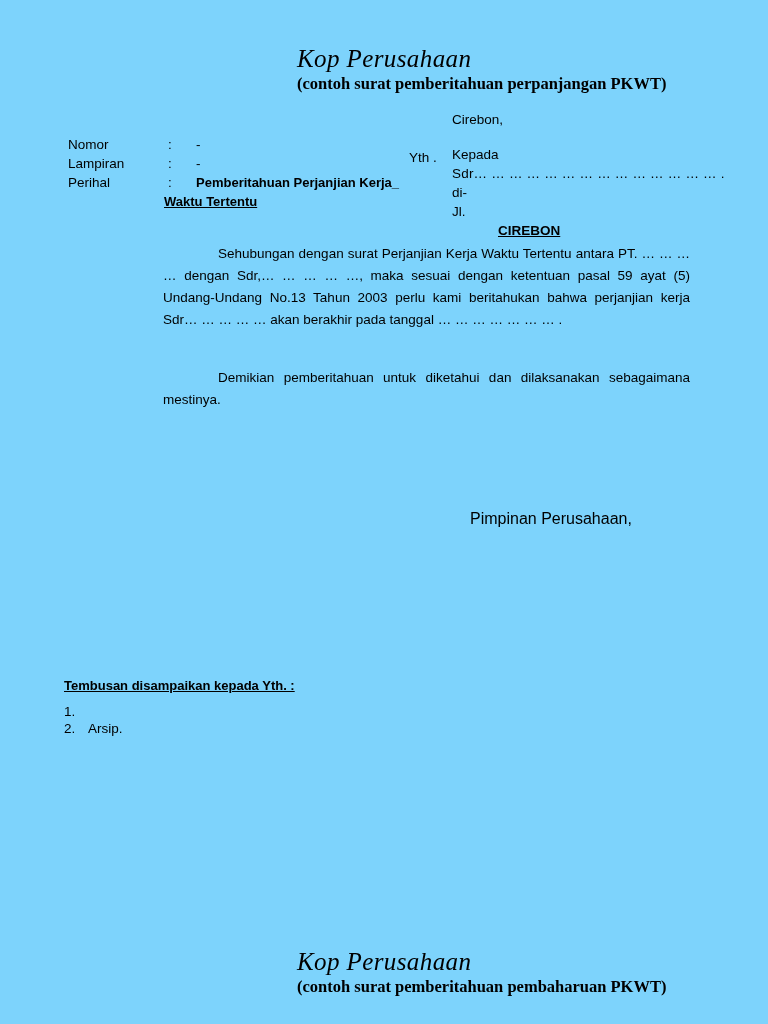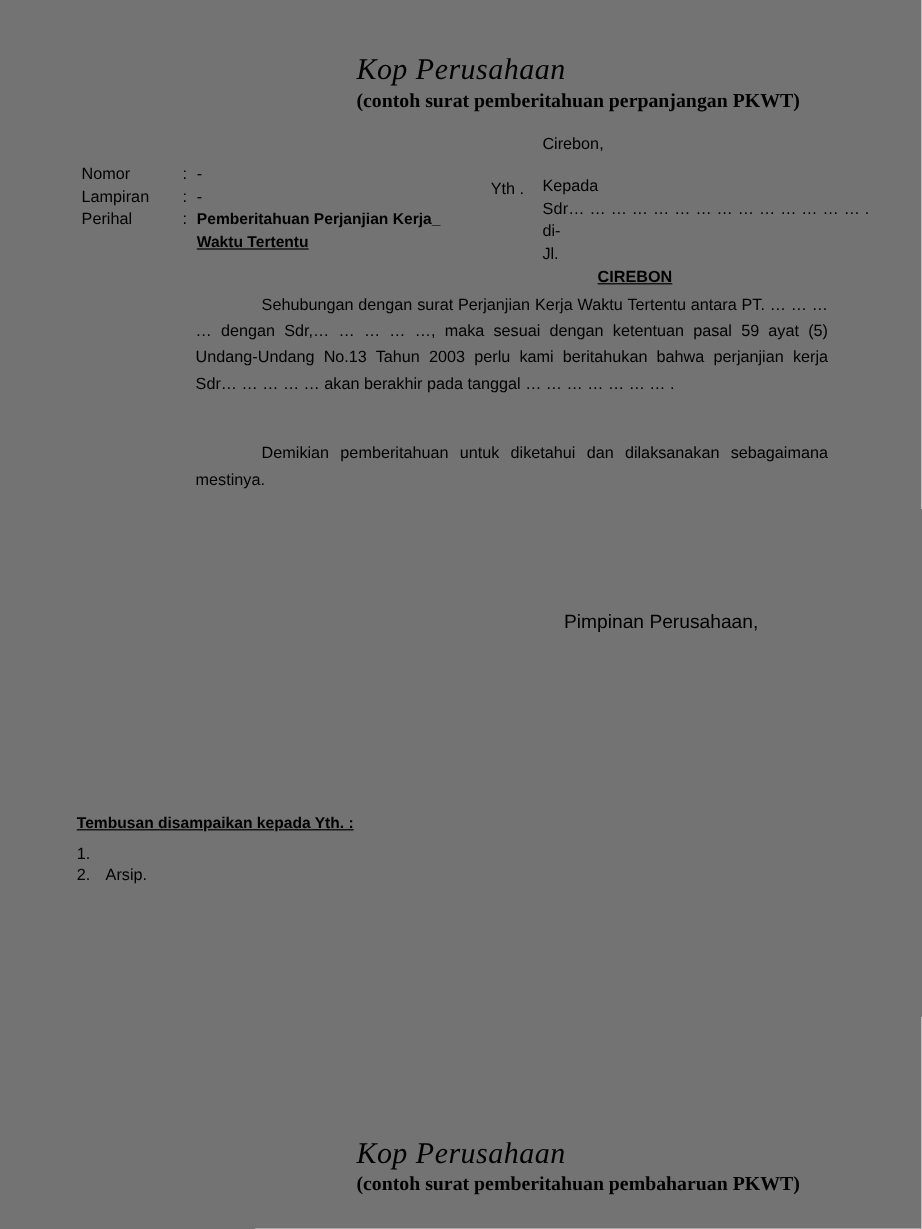--- a/index.html
+++ b/index.html
@@ -4,21 +4,21 @@
 <style>
   html, body {
     margin: 0;
     padding: 0;
     background: #ffffff;
   }
   .page {
     position: relative;
     width: 768px;
     height: 1024px;
-    background: #737373;
+    background: #7dd3fc;
     overflow: hidden;
     font-family: "Liberation Sans", sans-serif;
     color: #000000;
   }
 
   
   .kop-block {
     position: absolute;
     left: 297px;
     width: 440px;
@@ -46,20 +46,21 @@
     position: absolute;
     left: 68px;
     top: 135px;
     font-size: 13.5px;
     line-height: 19px;
   }
   .meta-row {
     display: flex;
     align-items: flex-end;
     height: 19px;
+    gap: 16px;
   }
   .meta-label {
     width: 84px;
     flex: 0 0 84px;
   }
   .meta-colon {
     width: 12px;
     flex: 0 0 12px;
   }
   .meta-value {

